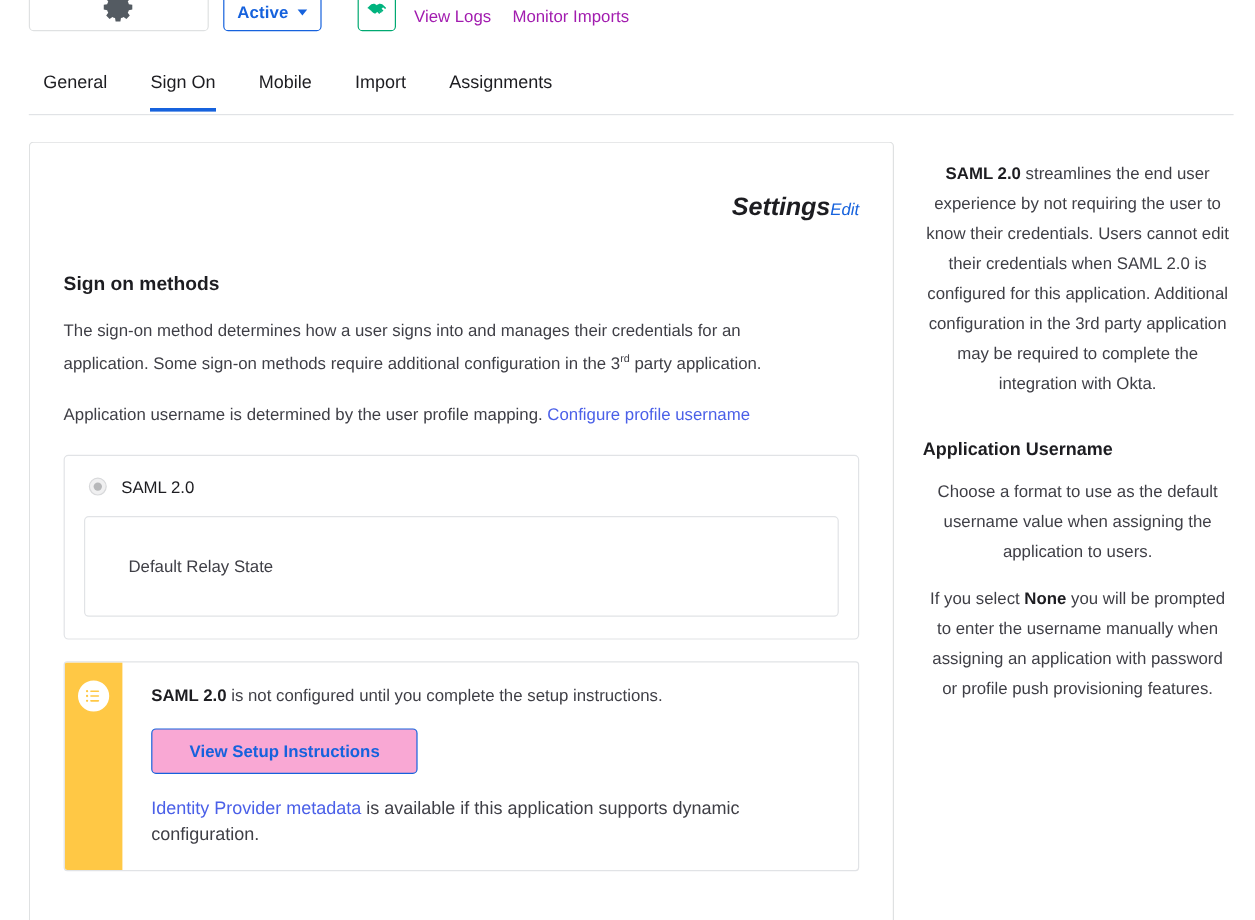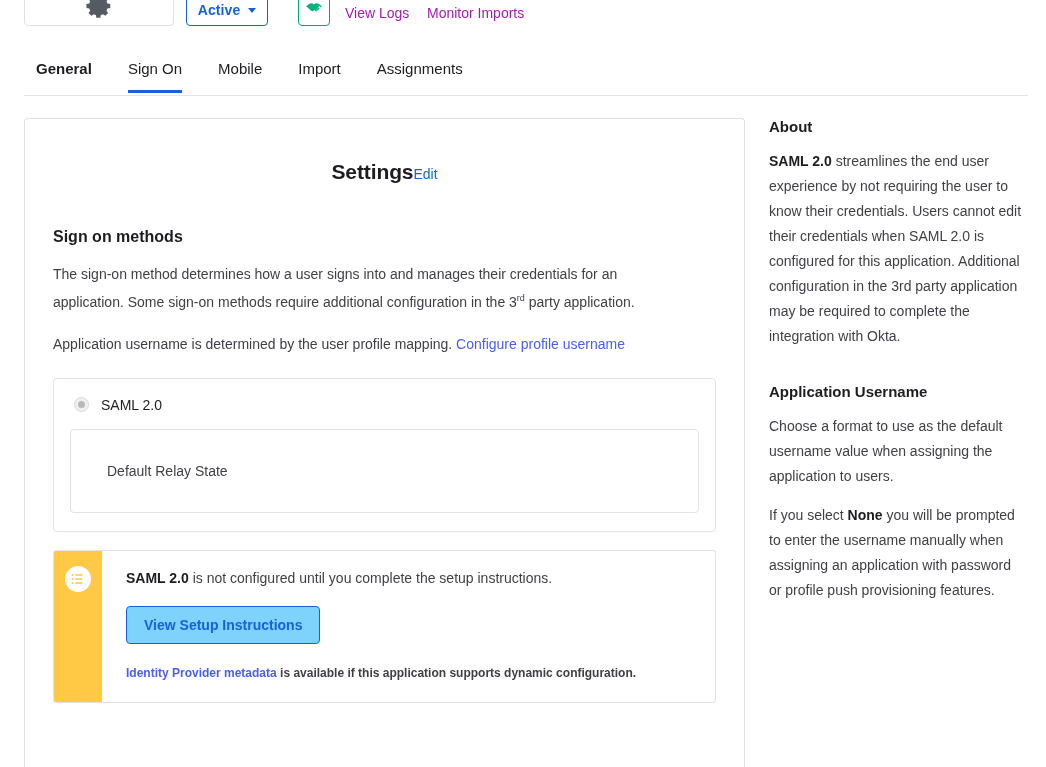--- a/index.html
+++ b/index.html
@@ -95,21 +95,21 @@
   }
   .tab {
     position: relative;
     padding: 0 18px 12px 18px;
     font-size: 15px;
     color: #1d1d21;
     cursor: pointer;
     white-space: nowrap;
     line-height: 22px;
   }
-  .tab:first-child { padding-left: 12px; font-weight: bold; }
+  .tab:first-child { padding-left: 12px; }
   .tab.active { font-weight: 400; }
   .tab.active::after {
     content: "";
     position: absolute;
     left: 18px; right: 18px;
     bottom: -1px;
     height: 3px;
     background: #1662dd;
   }
 
@@ -120,22 +120,23 @@
     width: 721px;
     min-height: 660px;
     background: #fff;
     border: 1px solid #dfe1e2;
     border-radius: 4px;
     border-bottom: none;
   }
   .card-head {
     display: flex;
     align-items: baseline;
-    justify-content: center;
+    justify-content: flex-end;
     padding: 24px 28px 0 28px;
+    font-style: italic;
   }
   .card-title {
     font-size: 21px;
     font-weight: 700;
     color: #1d1d21;
     letter-spacing: -0.1px;
   }
   .edit-link {
     font-size: 14px;
     color: #1662dd;
@@ -246,37 +247,36 @@
   }
   .callout-text {
     font-size: 14px;
     line-height: 22px;
     color: #3f3f46;
   }
   .callout-text b { color: #1d1d21; font-weight: 700; }
   .btn-outline {
     display: inline-block;
     margin-top: 17px;
-    padding: 9px 17px;
+    padding: 9px 31px;
     border: 1px solid #1662dd;
     border-radius: 4px;
-    background: #7dd3fc;
+    background: #f9a8d4;
     color: #1662dd;
     font-size: 14px;
     font-weight: 700;
     font-family: "Liberation Sans", sans-serif;
     cursor: pointer;
     line-height: 18px;
   }
   .callout-foot {
     margin-top: 18px;
-    font-size: 12px;
+    font-size: 15px;
     line-height: 22px;
     color: #3f3f46;
-    font-weight: bold;
   }
   .callout-foot a {
     color: #4b60e8;
     text-decoration: none;
     cursor: pointer;
   }
 
   
   .cred-title {
     padding: 0 28px;
@@ -297,20 +297,21 @@
     font-size: 15px;
     font-weight: 700;
     color: #1d1d21;
   }
   .aside h3.spaced { margin-top: 34px; }
   .aside p {
     margin: 14px 0 0 0;
     font-size: 14px;
     line-height: 25px;
     color: #3f3f46;
+    text-align: center;
   }
   .aside p b { color: #1d1d21; font-weight: 700; }
 </style>
 </head>
 <body>
 
 <div class="topbar">
 
   <div class="logo-box">
     <span>
@@ -397,21 +398,20 @@
       <div class="callout-foot">
         <a>Identity Provider metadata</a><span> is available if this application supports dynamic configuration.</span>
       </div>
     </div>
   </div>
 
 
 </div>
 
 <div class="aside">
-  <h3>About</h3>
   <p>
     <b>SAML 2.0</b><span> streamlines the end user experience by not requiring the user to know their credentials. Users cannot edit their credentials when SAML 2.0 is configured for this application. Additional configuration in the 3rd party application may be required to complete the integration with Okta.</span>
   </p>
 
   <h3 class="spaced">Application Username</h3>
   <p>Choose a format to use as the default username value when assigning the application to users.</p>
   <p>
     <span>If you select </span><b>None</b><span> you will be prompted to enter the username manually when assigning an application with password or profile push provisioning features.</span>
   </p>
 </div>

